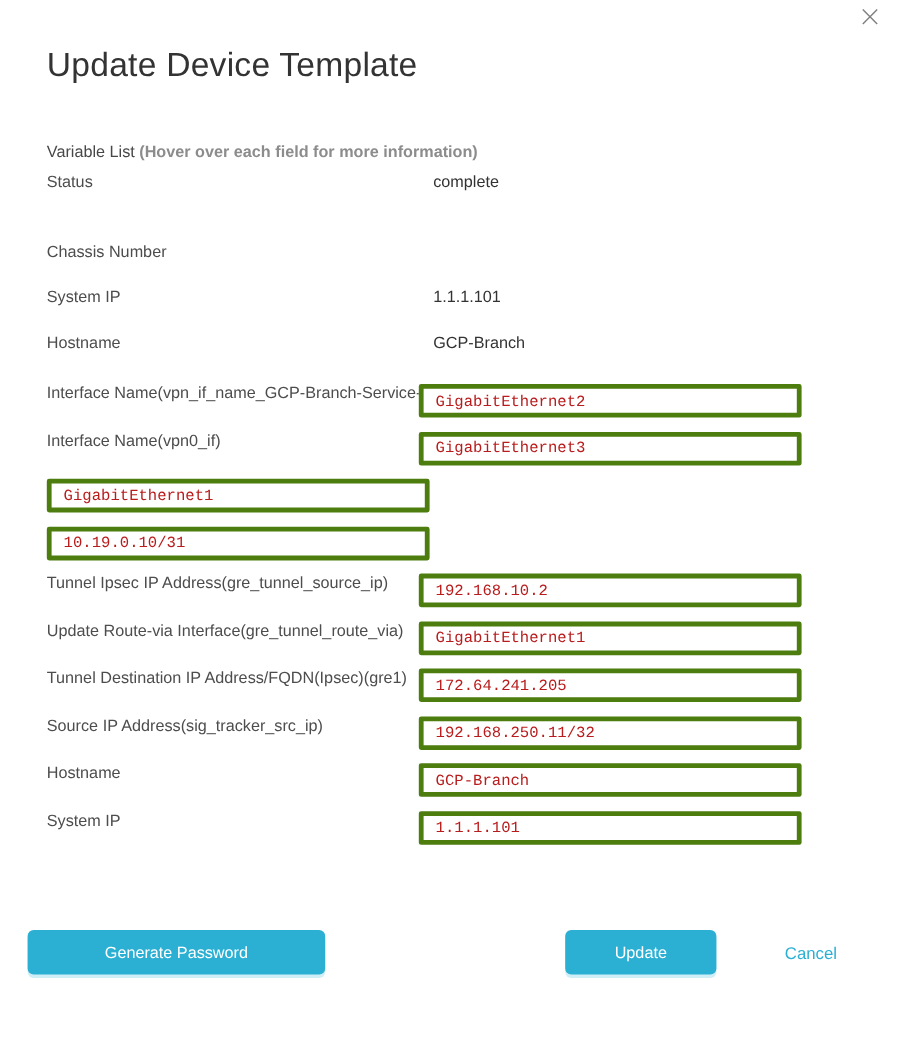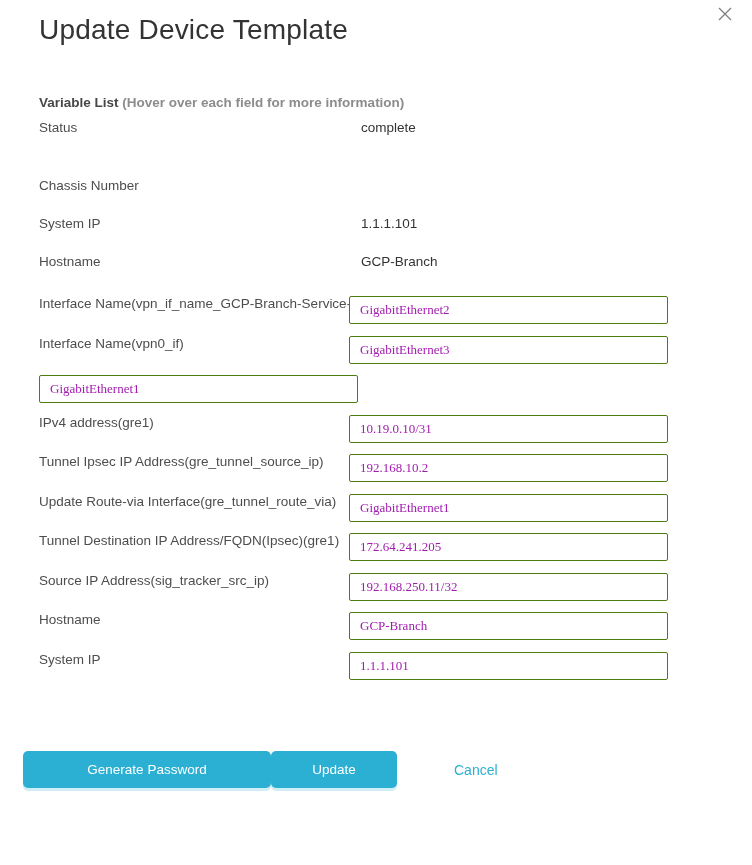--- a/index.html
+++ b/index.html
@@ -3,21 +3,21 @@
 <meta charset="utf-8">
 <style>
   * { box-sizing: border-box; margin: 0; padding: 0; }
   html, body { width: 752px; height: 865px; background: #ffffff; }
   body {
     font-family: "Liberation Sans", "DejaVu Sans", sans-serif;
     color: #333333;
     position: relative;
     overflow: hidden;
   }
-  .page { padding-top: 12px; position: relative; width: 752px; height: 865px; }
+  .page { padding-top: 36px; position: relative; width: 752px; height: 865px; }
 
   
   .close-btn {
     position: absolute;
     top: 5px; right: 18px;
     width: 18px; height: 18px;
     background: transparent;
     border: none;
     cursor: pointer;
     padding: 0;
@@ -33,21 +33,21 @@
     letter-spacing: 0.2px;
   }
 
   
   .section-head {
     margin-top: 46px;
     padding-left: 39px;
     font-size: 13.5px;
     line-height: 18px;
   }
-  .section-head .head-strong { font-weight: bold; color: #474747; }
+  .section-head .head-strong { font-weight: normal; color: #474747; }
   .section-head .head-hint { color: #8c8c8c; font-weight: bold; }
 
   
   .rows { padding-left: 39px; }
   .rows-static { margin-top: 8px; }
   .rows-input { margin-top: 4px; }
   .row { display: flex; }
   .static-row { height: 38px; }
   .input-row { height: 39.5px; }
   .spacer { height: 20px; }
@@ -62,27 +62,27 @@
   }
   .value-col { width: 319px; min-width: 319px; }
   .static-value {
     padding-left: 12px;
     font-size: 13.5px;
     color: #333333;
   }
   .text-input {
     width: 319px;
     height: 28px;
-    border: 1px solid #4d7c0f;
+    border: 4px solid #4d7c0f;
     border-radius: 2px;
     background: #ffffff;
     padding: 0 10px;
-    font-family: Liberation Serif, serif;
+    font-family: Liberation Mono, monospace;
     font-size: 13px;
-    color: #a21caf;
+    color: #b91c1c;
     outline: none;
   }
 
   
   .footer {
     margin-top: 60px;
     display: flex;
     align-items: center;
     padding-left: 23px;
   }
@@ -91,21 +91,21 @@
     border: none;
     border-radius: 5px;
     background: #2bb0d4;
     color: #ffffff;
     font-family: "Liberation Sans", "DejaVu Sans", sans-serif;
     font-size: 13.5px;
     cursor: pointer;
     box-shadow: 0 3px 0 rgba(43, 176, 212, 0.22);
   }
   .btn-generate { width: 248px; }
-  .btn-update { width: 126px; }
+  .btn-update { width: 126px; margin-left: 200px; }
   .cancel-link {
     margin-left: 57px;
     background: none;
     border: none;
     color: #2bb0d4;
     font-family: "Liberation Sans", "DejaVu Sans", sans-serif;
     font-size: 14px;
     cursor: pointer;
   }
 </style>
@@ -164,21 +164,20 @@
       <div class="value-col"><input class="text-input" type="text" value="GigabitEthernet2" style=""></div>
     </div>
     <div class="row input-row">
       <div class="field-label">Interface Name(vpn0_if)</div>
       <div class="value-col"><input class="text-input" type="text" value="GigabitEthernet3" style=""></div>
     </div>
     <div class="row input-row">
       <div class="value-col"><input class="text-input" type="text" value="GigabitEthernet1" style=""></div>
     </div>
     <div class="row input-row">
-      <div class="field-label">IPv4 address(gre1)</div>
       <div class="value-col"><input class="text-input" type="text" value="10.19.0.10/31" style=""></div>
     </div>
     <div class="row input-row">
       <div class="field-label">Tunnel Ipsec IP Address(gre_tunnel_source_ip)</div>
       <div class="value-col"><input class="text-input" type="text" value="192.168.10.2" style=""></div>
     </div>
     <div class="row input-row">
       <div class="field-label">Update Route-via Interface(gre_tunnel_route_via)</div>
       <div class="value-col"><input class="text-input" type="text" value="GigabitEthernet1" style=""></div>
     </div>

